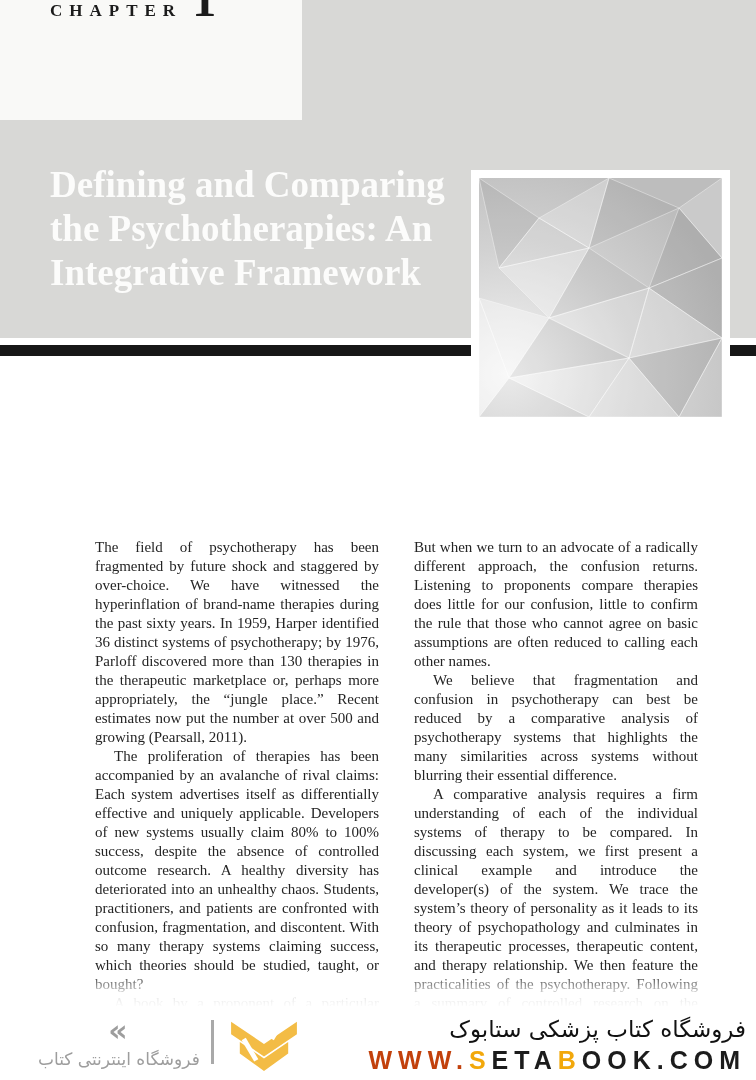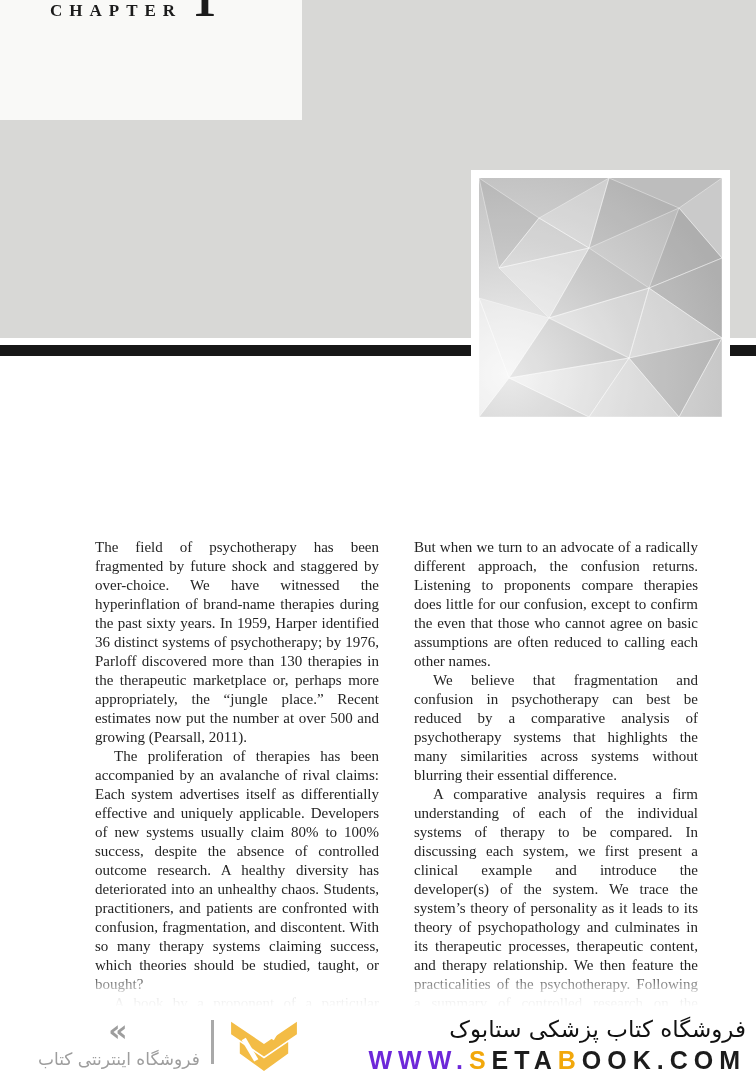--- a/index.html
+++ b/index.html
@@ -72,20 +72,21 @@
 
 <div class="page">
 
   <div class="banner"></div>
 
   <div class="chapter-box">
     <span class="chapter-label">CHAPTER</span>
     <span class="chapter-number">1</span>
   </div>
 
+  <div class="chapter-title">Defining and Comparing the Psychotherapies: An Integrative Framework</div>
 
   <div class="black-bar"></div>
 
   <div class="hero">
     <svg width="243" height="239" viewBox="0 0 243 239">
       <defs>
         <radialGradient id="glow" cx="12%" cy="82%" r="95%">
           <stop offset="0%" stop-color="#f4f4f4"></stop>
           <stop offset="55%" stop-color="#d2d2d2"></stop>
           <stop offset="100%" stop-color="#bdbdbd"></stop>
@@ -116,21 +117,21 @@
     </svg>
   </div>
 
   <div class="columns">
     <div class="col">
         <p>The field of psychotherapy has been fragmented by future shock and staggered by over-choice. We have witnessed the hyperinflation of brand-name therapies during the past sixty years. In 1959, Harper identified 36 distinct systems of psychotherapy; by 1976, Parloff discovered more than 130 therapies in the therapeutic marketplace or, perhaps more appropriately, the “jungle place.” Recent estimates now put the number at over 500 and growing (Pearsall, 2011).</p>
         <p class="indent">The proliferation of therapies has been accompanied by an avalanche of rival claims: Each system advertises itself as differentially effective and uniquely applicable. Developers of new systems usually claim 80% to 100% success, despite the absence of controlled outcome research. A healthy diversity has deteriorated into an unhealthy chaos. Students, practitioners, and patients are confronted with confusion, fragmentation, and discontent. With so many therapy systems claiming success, which theories should be studied, taught, or bought?</p>
         <p class="indent">A book by a proponent of a particular therapy system can prove quite persuasive. We may even find ourselves using the new ideas and methods in our practice while reading the book.</p>
       </div>
     <div class="col">
-        <p>But when we turn to an advocate of a radically different approach, the confusion returns. Listening to proponents compare therapies does little for our confusion, except to confirm the even that those who cannot agree on basic assumptions are often reduced to calling each other names.</p>
+        <p>But when we turn to an advocate of a radically different approach, the confusion returns. Listening to proponents compare therapies does little for our confusion, little to confirm the rule that those who cannot agree on basic assumptions are often reduced to calling each other names.</p>
         <p class="indent">We believe that fragmentation and confusion in psychotherapy can best be reduced by a comparative analysis of psychotherapy systems that highlights the many similarities across systems without blurring their essential difference.</p>
         <p class="indent">A comparative analysis requires a firm understanding of each of the individual systems of therapy to be compared. In discussing each system, we first present a clinical example and introduce the developer(s) of the system. We trace the system’s theory of personality as it leads to its theory of psychopathology and culminates in its therapeutic processes, therapeutic content, and therapy relationship. We then feature the practicalities of the psychotherapy. Following a summary of controlled research on the effectiveness of that system, we review central criticisms of that psychotherapy from diverse perspectives. Each chapter concludes with an analysis of the</p>
       </div>
   </div>
 
   <div class="fade"></div>
 
   <div class="footer">
     <div class="logo-group">
       <div class="wordmark">
@@ -146,17 +147,17 @@
           <path d="M15 31 L40 48 L65 31 L65 43 L40 61 L15 43 Z"></path>
         </g>
         <g stroke="#ffffff" stroke-width="5">
           <line x1="61" y1="6" x2="48" y2="28"></line>
           <line x1="19" y1="28" x2="32" y2="50"></line>
         </g>
       </svg>
     </div>
     <div class="footer-right">
       <div class="store-line">فروشگاه کتاب پزشکی ستابوک</div>
-      <div class="website"><span style="color: #6d28d9;">WWW.</span><span style="color: rgb(242, 168, 11);">S</span><span style="color: rgb(28, 28, 28);">ETA</span><span style="color: rgb(242, 168, 11);">B</span><span style="color: rgb(28, 28, 28);">OOK.COM</span></div>
+      <div class="website"><span style="color: #c2410c;">WWW.</span><span style="color: rgb(242, 168, 11);">S</span><span style="color: rgb(28, 28, 28);">ETA</span><span style="color: rgb(242, 168, 11);">B</span><span style="color: rgb(28, 28, 28);">OOK.COM</span></div>
     </div>
   </div>
 
 </div>
 
 </body></html>

